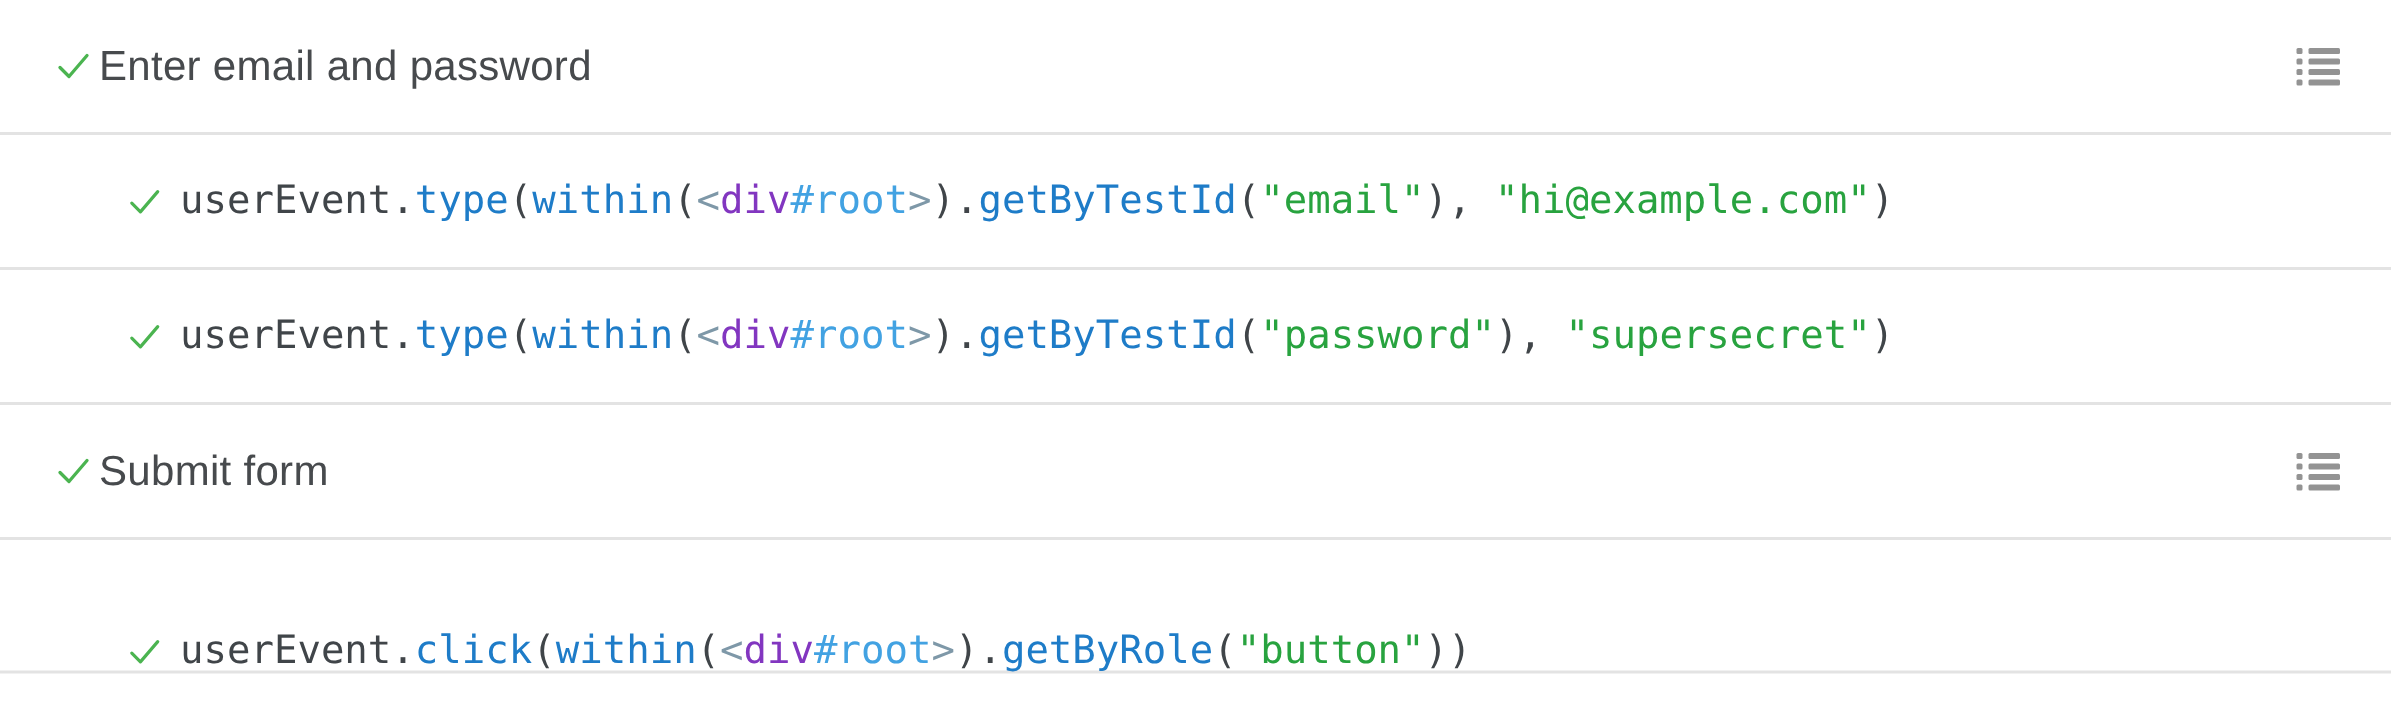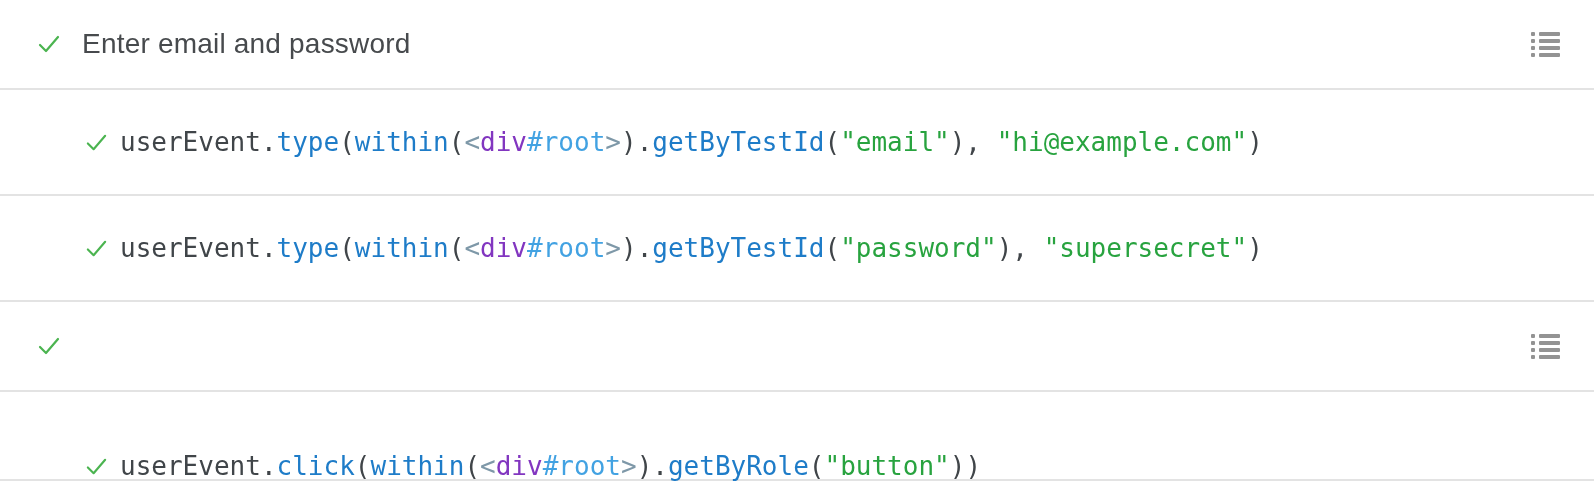--- a/index.html
+++ b/index.html
@@ -23,38 +23,38 @@
     display: flex;
     align-items: center;
     border-bottom: 2px solid var(--divider, #e3e3e3);
     background: var(--background, #ffffff);
   }
   .row.group {
     height: 90px;
     padding: 0 34px 0 36px;
   }
   .row.call {
-    height: 106px;
+    height: 90px;
     padding-left: 83px;
   }
   .row.call.short { height: 89px; align-items: flex-end; }
 
   .check {
     flex: 0 0 auto;
     width: 26px;
     height: 26px;
     color: var(--check-green, #4bb450);
     display: inline-flex;
     align-items: center;
     justify-content: center;
   }
   .check svg { display: block; }
 
   .group-label {
-    margin-left: 20px;
+    margin-left: 4px;
     font-size: 28px;
     line-height: 1;
     color: var(--title-text, #474a4d);
     letter-spacing: 0.2px;
     white-space: nowrap;
   }
 
   .spacer { flex: 1 1 auto; }
 
   .list-btn {
@@ -153,20 +153,21 @@
     </span>
     <code class="code"><span class="tok tok-plain">userEvent</span><span class="tok tok-plain">.</span><span class="tok tok-method">type</span><span class="tok tok-plain">(</span><span class="tok tok-method">within</span><span class="tok tok-plain">(</span><span class="tok tok-bracket">&lt;</span><span class="tok tok-tag">div</span><span class="tok tok-id">#root</span><span class="tok tok-bracket">&gt;</span><span class="tok tok-plain">)</span><span class="tok tok-plain">.</span><span class="tok tok-method">getByTestId</span><span class="tok tok-plain">(</span><span class="tok tok-string">"password"</span><span class="tok tok-plain">)</span><span class="tok tok-plain">, </span><span class="tok tok-string">"supersecret"</span><span class="tok tok-plain">)</span></code>
   </div>
 
   <div class="row group tall">
     <span class="check">
       <svg width="26" height="26" viewBox="0 0 26 26">
         <path d="M4 14 L10 20 L22 6" fill="none" stroke="currentColor" stroke-width="2.2" stroke-linecap="round" stroke-linejoin="round"></path>
       </svg>
     </span>
+    <span class="group-label">Submit form</span>
     <span class="spacer"></span>
     <button class="list-btn" type="button" aria-label="steps">
       <span class="li-row">
           <span class="li-dot"></span>
           <span class="li-bar"></span>
         </span>
       <span class="li-row">
           <span class="li-dot"></span>
           <span class="li-bar"></span>
         </span>

